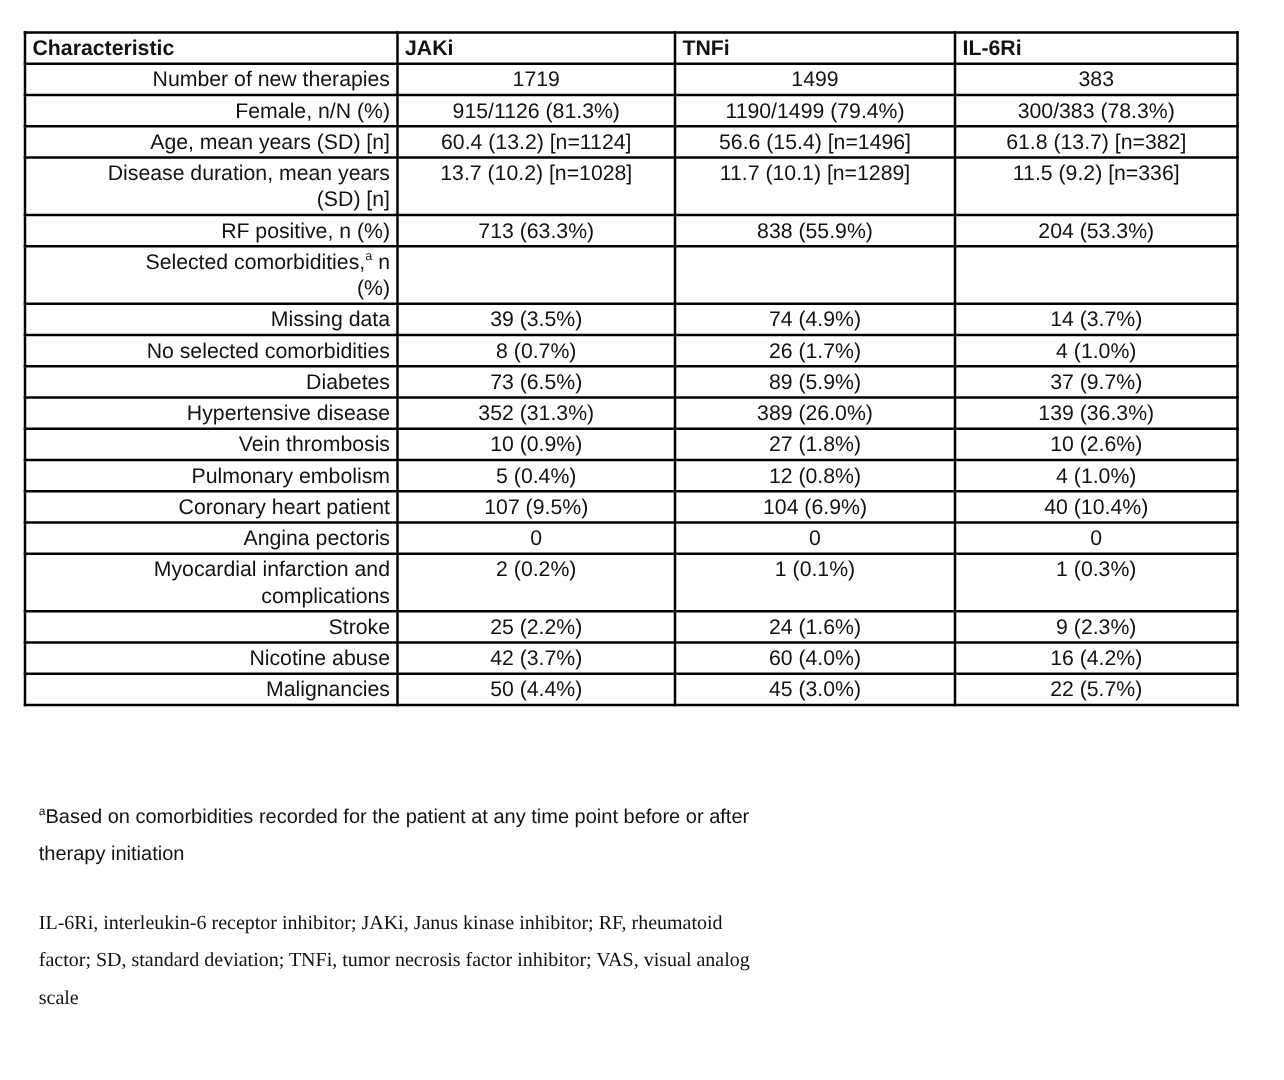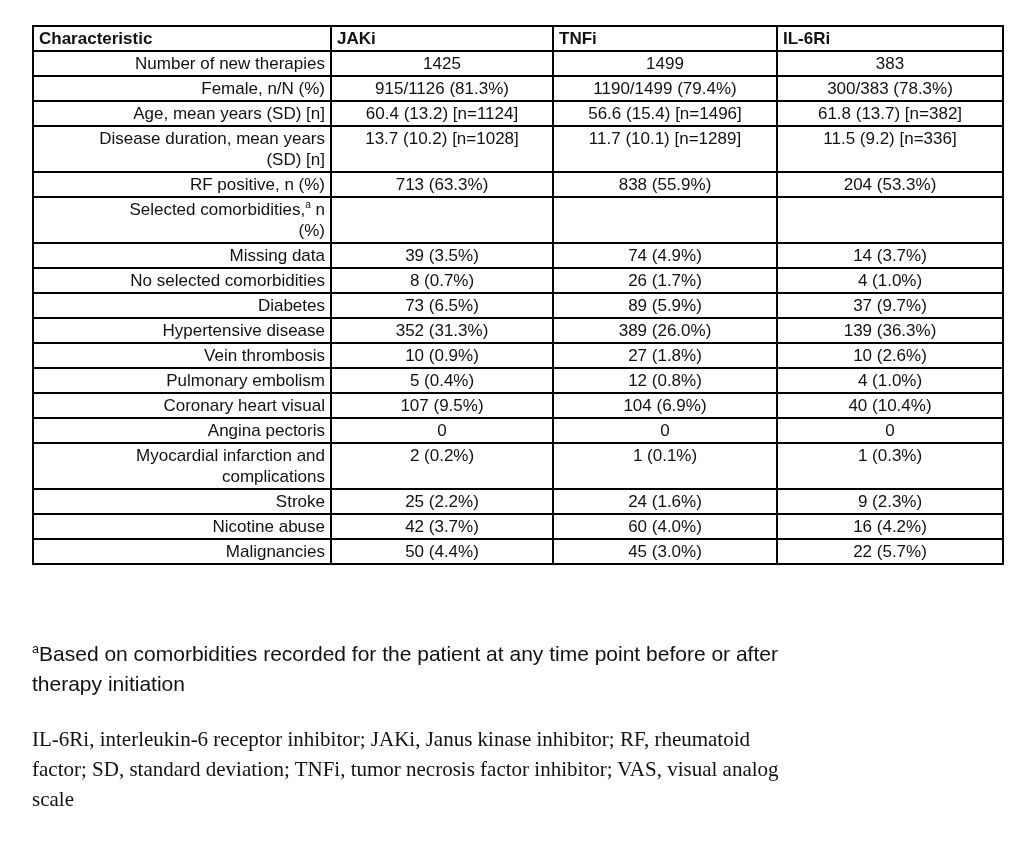--- a/index.html
+++ b/index.html
@@ -10,21 +10,21 @@
     color: #121212;
   }
   .page {
     position: relative;
     width: 1027px;
     height: 864px;
     background: #ffffff;
     overflow: hidden;
   }
   .content {
-    padding: 25px 0 0 32px;
+    padding: 25px 0 0 19px;
   }
   table.char-table {
     border-collapse: collapse;
     table-layout: fixed;
     width: 970px;
   }
   table.char-table th,
   table.char-table td {
     border: 2px solid #000000;
     font-size: 17px;
@@ -46,22 +46,22 @@
   td.val { text-align: center; }
   sup {
     font-size: 0.6em;
     line-height: 0;
     vertical-align: super;
   }
   .notes {
     width: 960px;
   }
   .footnote {
-    margin: 0;
-    font-size: 21px;
+    margin: 12px;
+    font-size: 16px;
     line-height: 30px;
     white-space: pre-line;
     color: #121212;
   }
   .footnote.fn-a { margin-top: 74px; }
   .footnote.fn-abbr { margin-top: 25px; font-family: Liberation Serif, serif; }
 </style>
 </head>
 <body>
 
@@ -79,21 +79,21 @@
         <tr>
             <th class="col-label">Characteristic</th>
             <th class="col-val">JAKi</th>
             <th class="col-val">TNFi</th>
             <th class="col-val">IL-6Ri</th>
           </tr>
       </thead>
       <tbody>
           <tr>
             <td class="row-label">Number of new therapies</td>
-            <td class="val">1425</td>
+            <td class="val">1719</td>
             <td class="val">1499</td>
             <td class="val">383</td>
           </tr>
           <tr>
             <td class="row-label">Female, n/N (%)</td>
             <td class="val">915/1126 (81.3%)</td>
             <td class="val">1190/1499 (79.4%)</td>
             <td class="val">300/383 (78.3%)</td>
           </tr>
           <tr>
@@ -152,21 +152,21 @@
             <td class="val">27 (1.8%)</td>
             <td class="val">10 (2.6%)</td>
           </tr>
           <tr>
             <td class="row-label indent">Pulmonary embolism</td>
             <td class="val">5 (0.4%)</td>
             <td class="val">12 (0.8%)</td>
             <td class="val">4 (1.0%)</td>
           </tr>
           <tr>
-            <td class="row-label indent">Coronary heart visual</td>
+            <td class="row-label indent">Coronary heart patient</td>
             <td class="val">107 (9.5%)</td>
             <td class="val">104 (6.9%)</td>
             <td class="val">40 (10.4%)</td>
           </tr>
           <tr>
             <td class="row-label indent">Angina pectoris</td>
             <td class="val">0</td>
             <td class="val">0</td>
             <td class="val">0</td>
           </tr>

